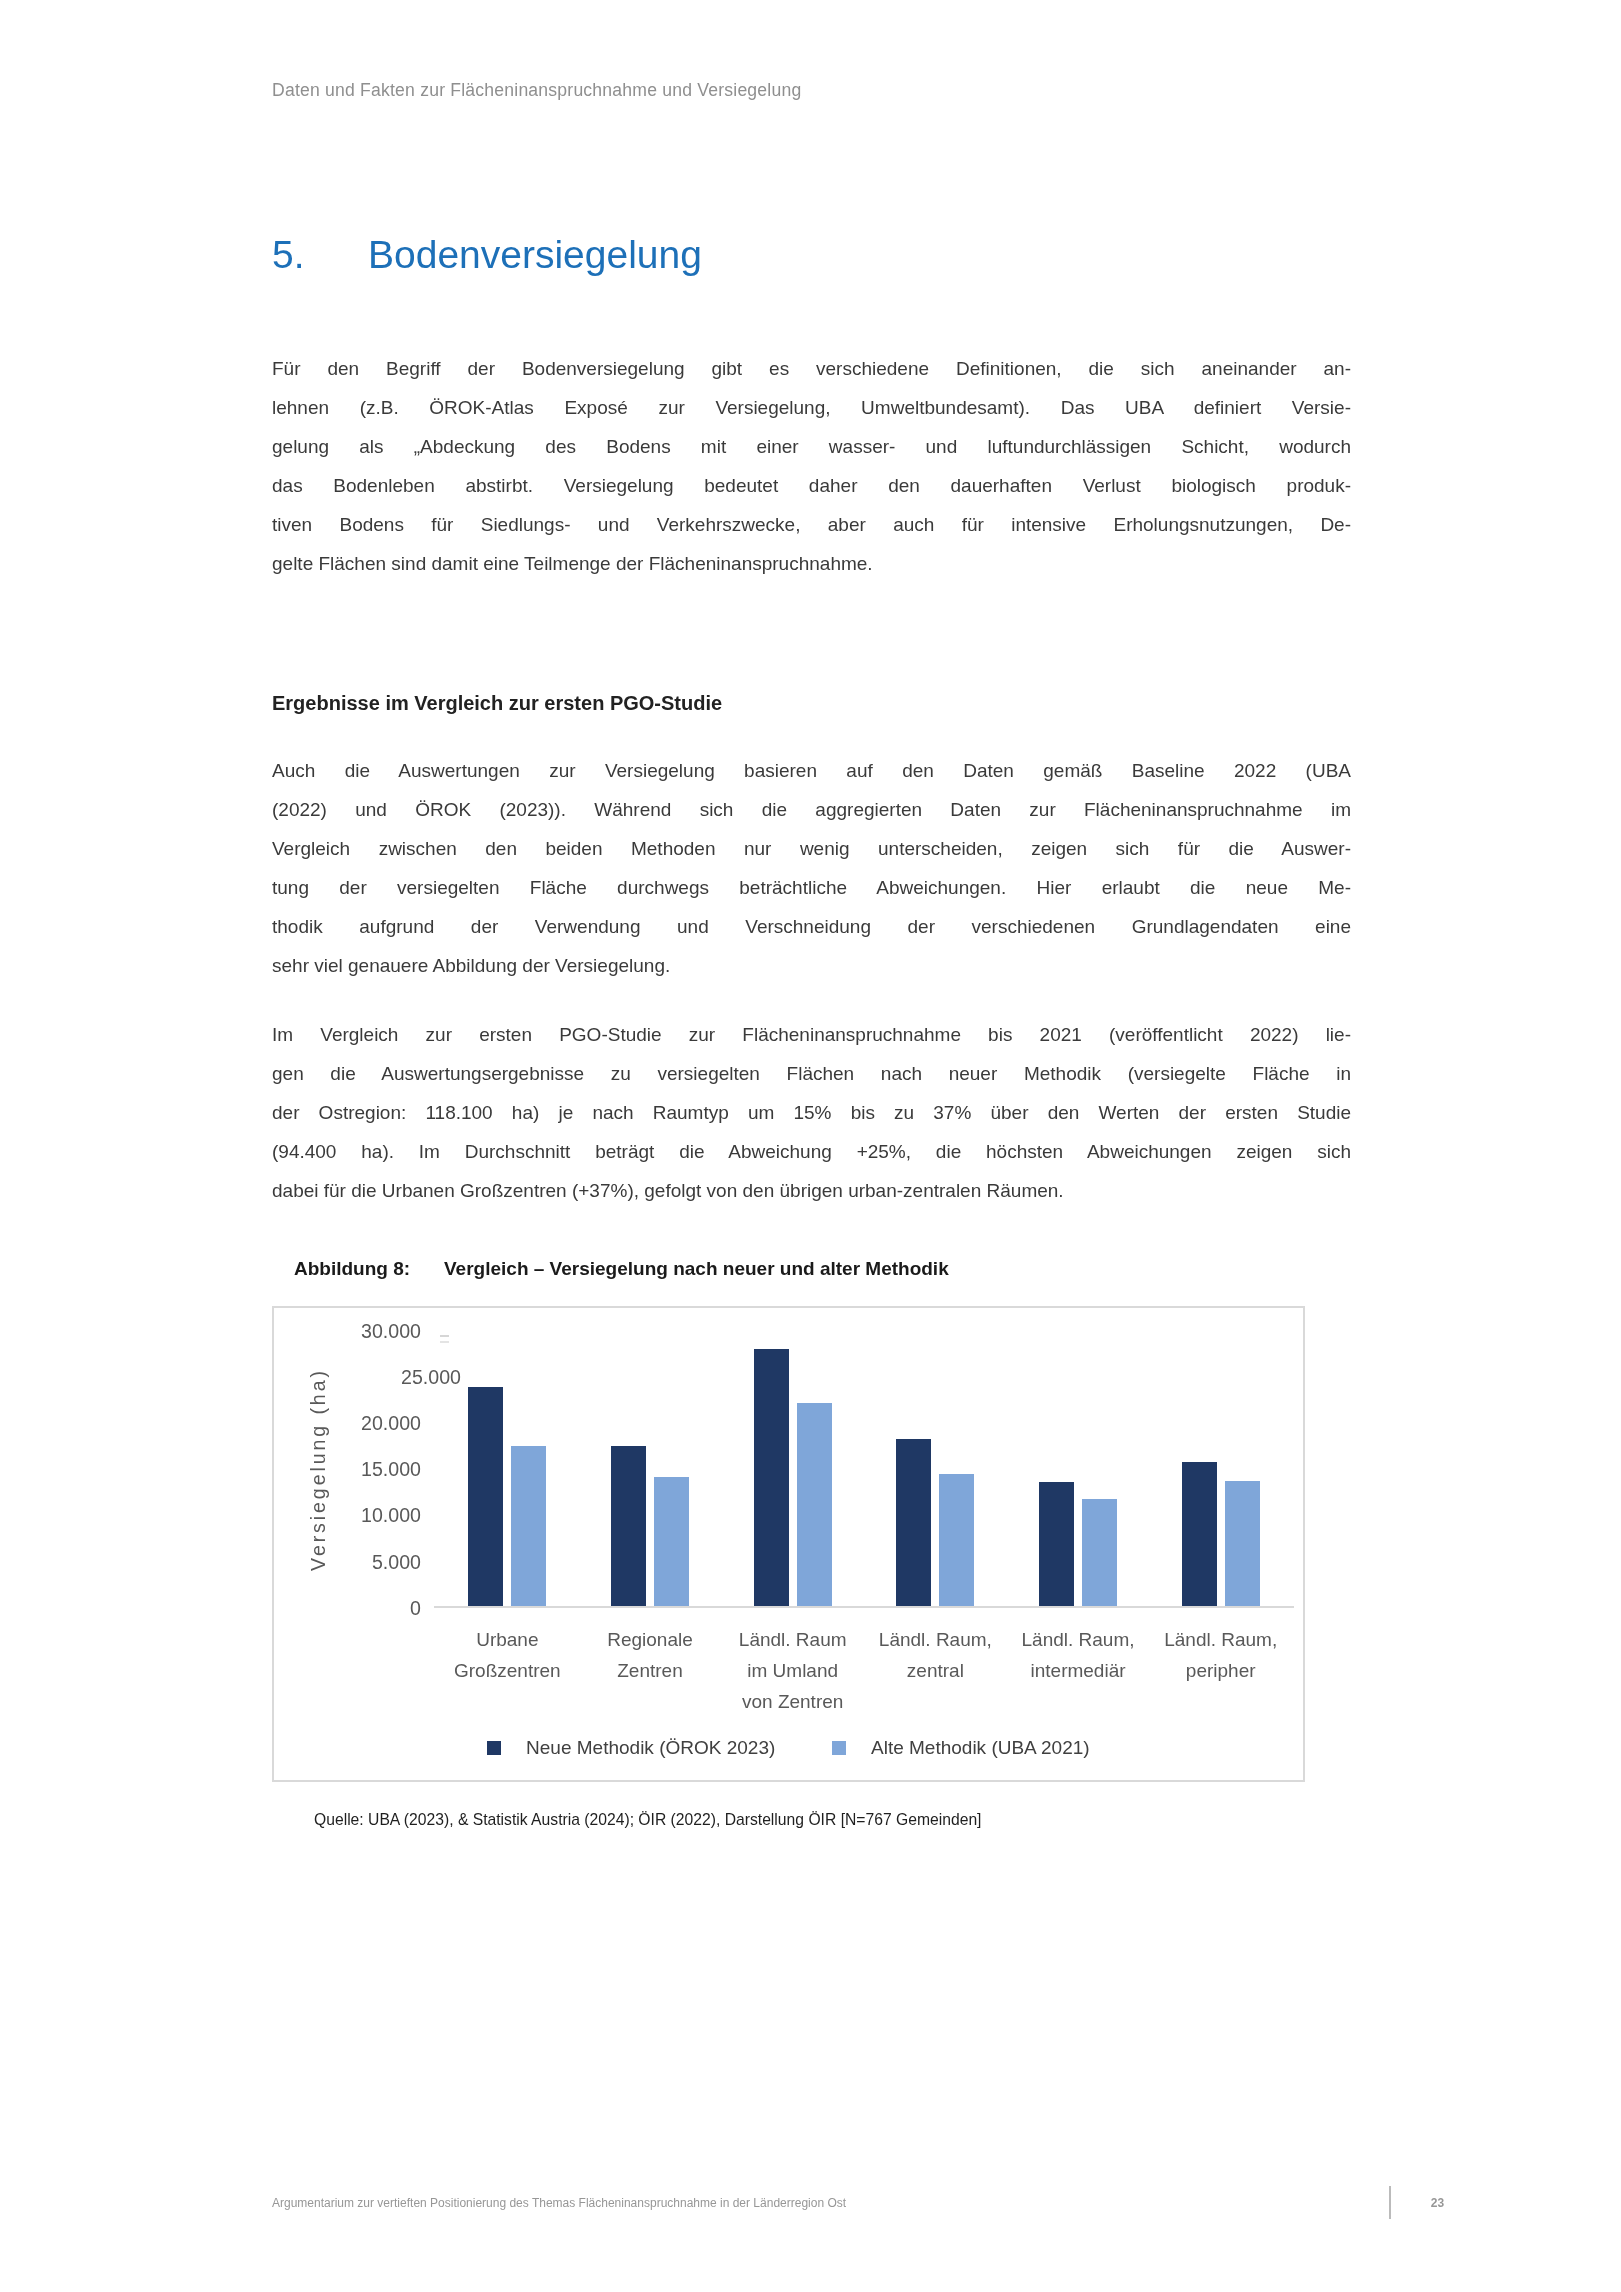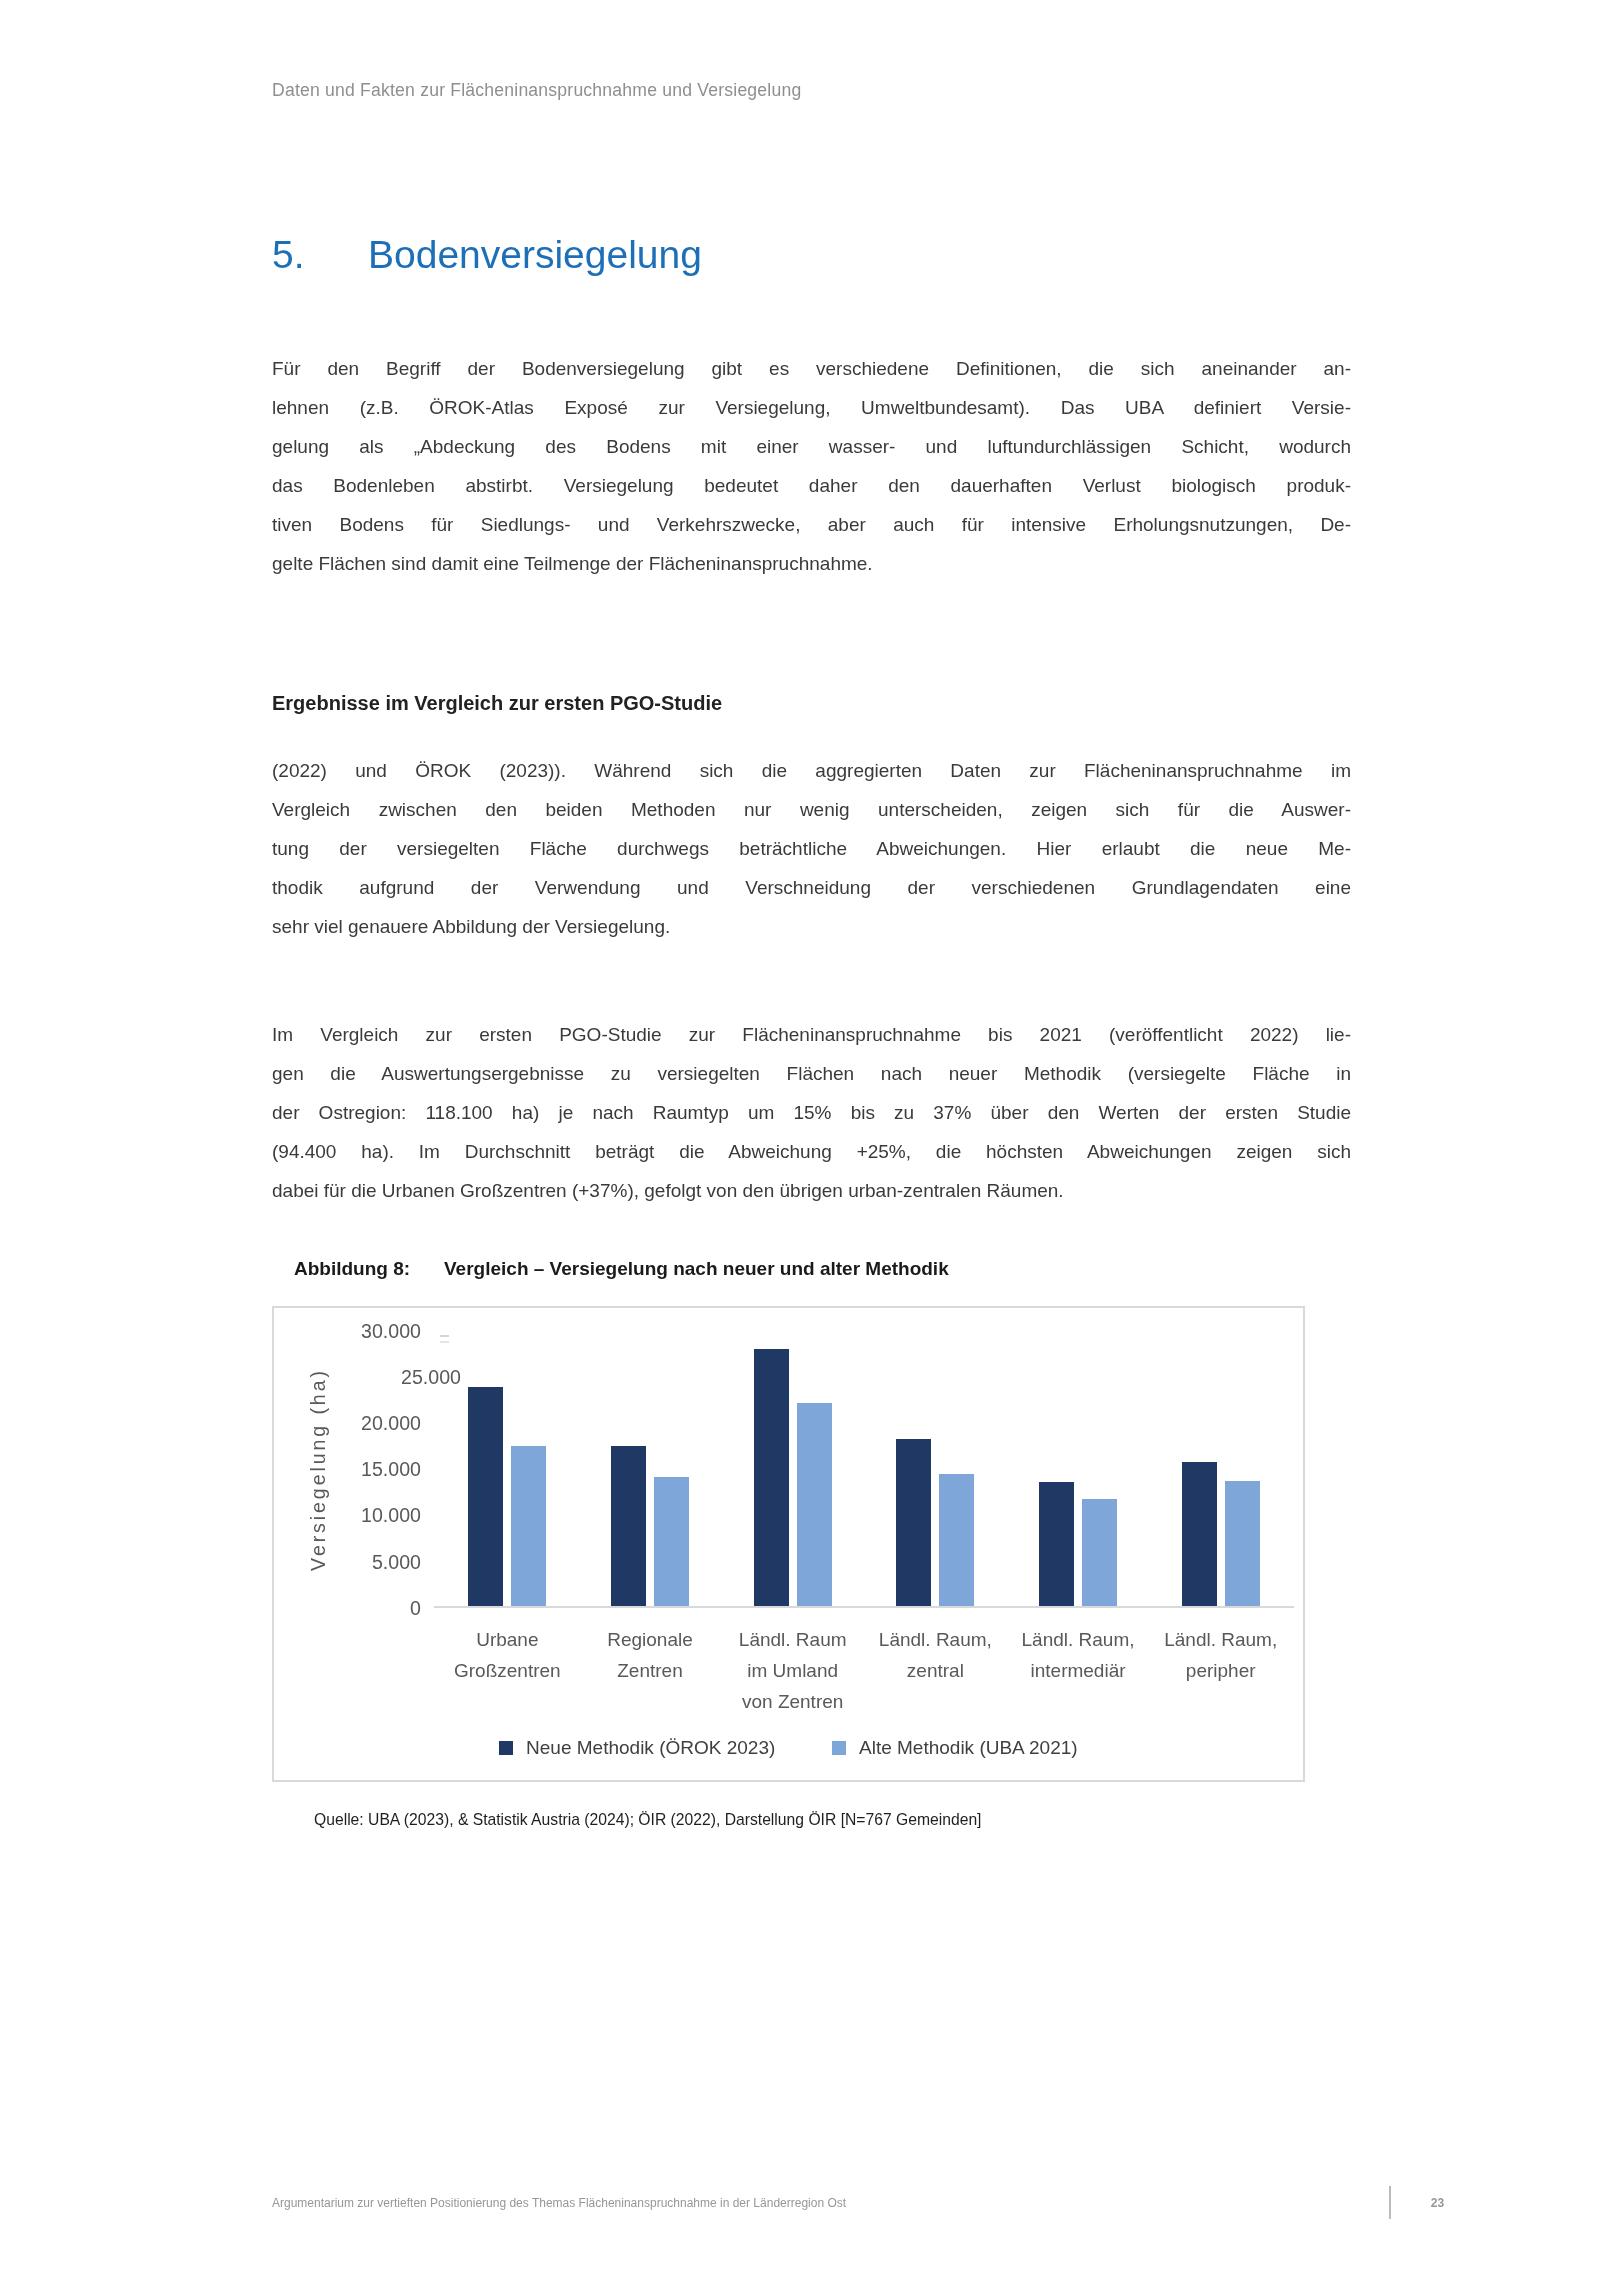--- a/index.html
+++ b/index.html
@@ -48,21 +48,21 @@
   .group { flex:1; display:flex; align-items:flex-end; justify-content:center; gap:7.8px; }
   .bar { width:35px; }
   .x-axis-line { position:absolute; left:160px; top:298px; width:860px; height:2px; background:#d9d9d9; }
   .axis-artifact {
     position:absolute; left:166px; top:26.5px; width:8.8px; height:4.9px;
     border-top:2px solid #d6d6d6; border-bottom:2px solid #e4e4e4;
   }
   .xlabels { position:absolute; left:162px; top:316px; width:856px; display:flex; }
   .xlab { flex:1; text-align:center; font-size:19px; line-height:31px; color:#595959; white-space:pre-line; }
   .chart-legend { position:absolute; left:0; right:0; top:429px; display:flex; justify-content:center; gap:57px; }
-  .legend-item { display:flex; align-items:center; gap:13px; font-size:19px; color:#404040; }
+  .legend-item { display:flex; align-items:center; gap:25px; font-size:19px; color:#404040; }
   .legend-swatch { width:13.7px; height:13.7px; flex:none; }
   
   .figure-source { position:absolute; left:272px; top:1811px; font-size:15.7px; color:#1f1f1f;margin-left:42px; }
   
   .page-footer {
     position:absolute; left:272px; top:2186px; width:1177px; display:flex; align-items:center;
     font-size:12px; color:#979797;
   }
   .page-footer .ftext { width:1117px; flex:none; }
   .page-footer .footer-divider { width:2px; height:33px; background:#bbbbbb; flex:none; }
@@ -85,20 +85,21 @@
       <div class="jl">lehnen (z.B. ÖROK-Atlas Exposé zur Versiegelung, Umweltbundesamt). Das UBA definiert Versie-</div>
       <div class="jl">gelung als „Abdeckung des Bodens mit einer wasser- und luftundurchlässigen Schicht, wodurch</div>
       <div class="jl">das Bodenleben abstirbt. Versiegelung bedeutet daher den dauerhaften Verlust biologisch produk-</div>
       <div class="jl">tiven Bodens für Siedlungs- und Verkehrszwecke, aber auch für intensive Erholungsnutzungen, De-</div>
       <div class="jl last">gelte Flächen sind damit eine Teilmenge der Flächeninanspruchnahme.</div>
     </div>
 
   <h2 class="subsection-heading">Ergebnisse im Vergleich zur ersten PGO-Studie</h2>
 
   <div class="para p2">
+      <div class="jl">Auch die Auswertungen zur Versiegelung basieren auf den Daten gemäß Baseline 2022 (UBA</div>
       <div class="jl">(2022) und ÖROK (2023)). Während sich die aggregierten Daten zur Flächeninanspruchnahme im</div>
       <div class="jl">Vergleich zwischen den beiden Methoden nur wenig unterscheiden, zeigen sich für die Auswer-</div>
       <div class="jl">tung der versiegelten Fläche durchwegs beträchtliche Abweichungen. Hier erlaubt die neue Me-</div>
       <div class="jl">thodik aufgrund der Verwendung und Verschneidung der verschiedenen Grundlagendaten eine</div>
       <div class="jl last">sehr viel genauere Abbildung der Versiegelung.</div>
     </div>
 
   <div class="para p3">
       <div class="jl">Im Vergleich zur ersten PGO-Studie zur Flächeninanspruchnahme bis 2021 (veröffentlicht 2022) lie-</div>
       <div class="jl">gen die Auswertungsergebnisse zu versiegelten Flächen nach neuer Methodik (versiegelte Fläche in</div>

